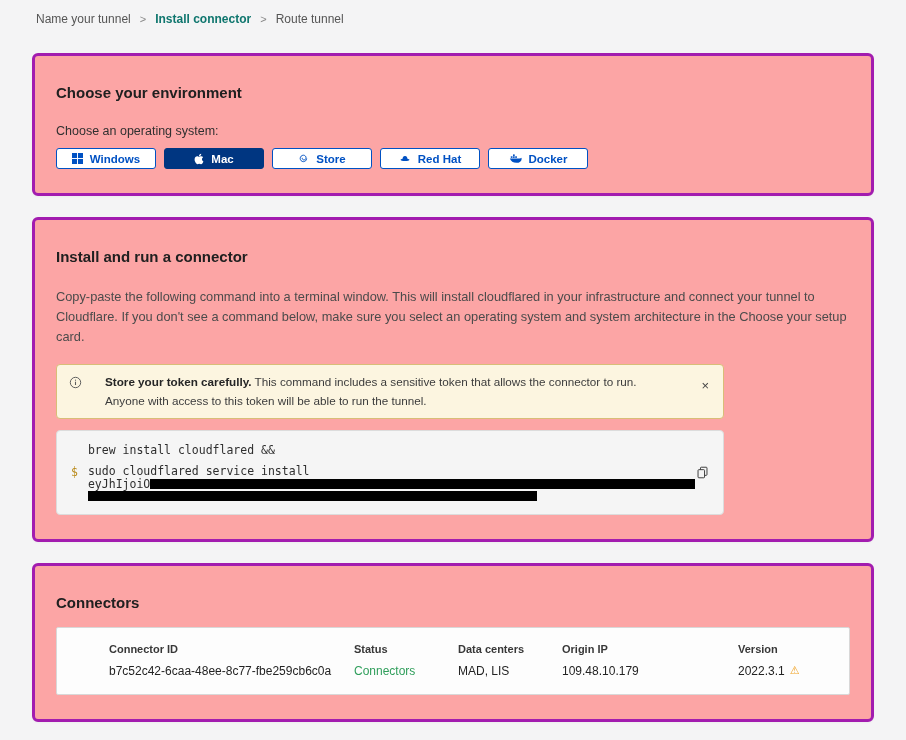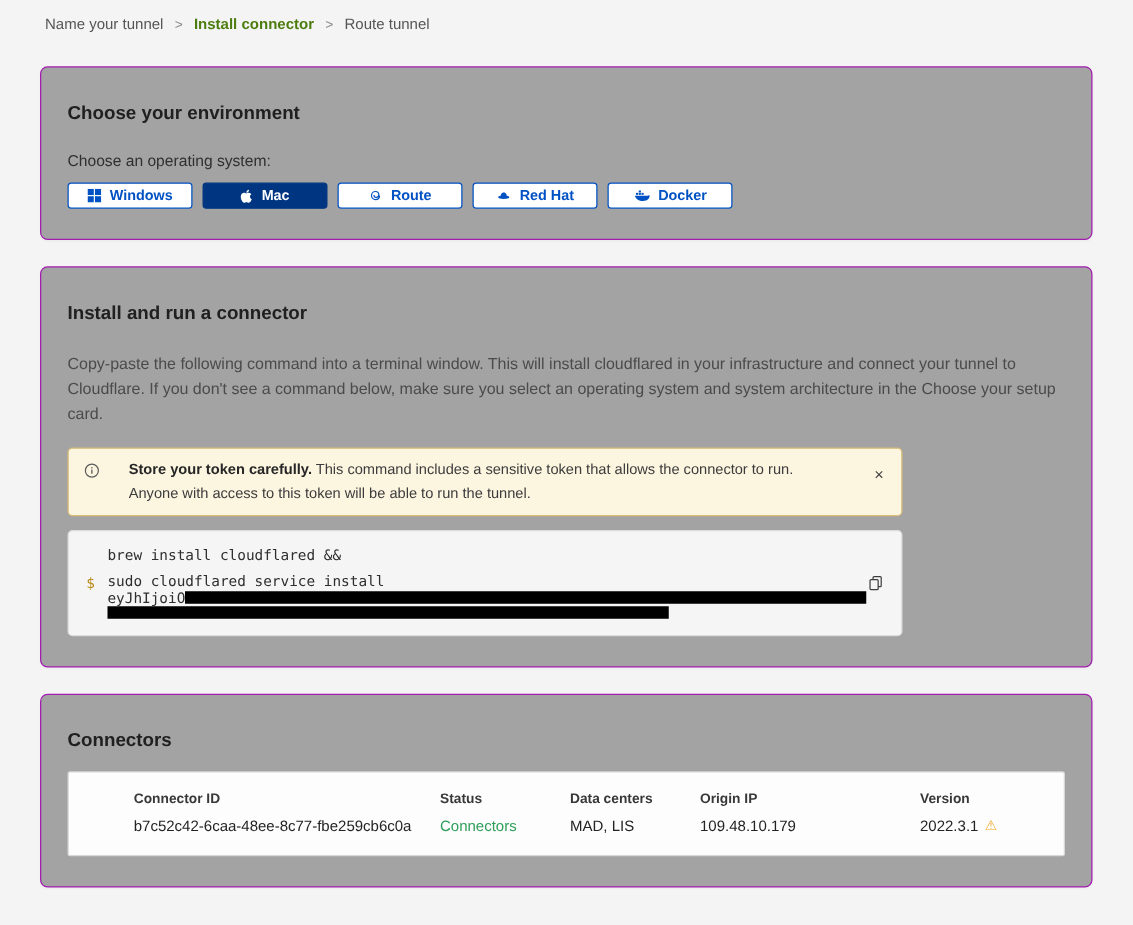--- a/index.html
+++ b/index.html
@@ -8,25 +8,25 @@
     background:#f4f4f5;
     font-family:"Liberation Sans", sans-serif;
     color:#313131;
     overflow:hidden;
   }
 
   
   .breadcrumb { padding:12px 0 0 36px; font-size:12px; color:#555;
     display:flex; gap:9px; align-items:baseline; }
   .crumb { cursor:pointer; }
-  .crumb.active { font-weight:700; color:#4d7c0f; }
+  .crumb.active { font-weight:700; color:#0f766e; }
   .sep { color:#888; font-size:11px; }
 
   
-  .card { background:#a3a3a3; border:1px solid #a21caf; border-radius:6px;
+  .card { background:#fca5a5; border:3px solid #a21caf; border-radius:6px;
     margin:21px 32px 0; padding:28px 21px 24px;
     box-shadow:0 1px 2px rgba(0,0,0,.03); }
   .card.first { margin-top:27px; }
   .card-title { font-size:15px; font-weight:700; color:#202020; }
 
   
   .os-label { margin-top:23px; font-size:12.5px; color:#303030; }
   .os-buttons { margin-top:10px; display:flex; gap:8px; }
   .os-btn { min-width:100px; height:21px; display:inline-flex; align-items:center;
     justify-content:center; gap:7px; border:1px solid #0051c3; border-radius:3px;
@@ -110,21 +110,21 @@
       </span>
       <span>Mac</span>
     </button>
 
     <button class="os-btn">
       <span class="os-icon">
         <svg width="11" height="11" viewBox="0 0 16 16" fill="none" stroke="currentColor" stroke-width="1.4" stroke-linecap="round">
             <path d="M12.6 8.6c-.3 2.3-2.3 4-4.7 4-2.6 0-4.7-2.1-4.7-4.7 0-2.6 2.1-4.7 4.7-4.7 2.1 0 3.8 1.7 3.8 3.8 0 1.7-1.4 3.1-3.1 3.1-1.4 0-2.5-1.1-2.5-2.5"></path>
           </svg>
       </span>
-      <span>Route</span>
+      <span>Store</span>
     </button>
 
     <button class="os-btn">
       <span class="os-icon">
         <svg width="12" height="11" viewBox="0 0 16 16" fill="currentColor">
             <path d="M4.5 8.2c0-.5.4-3.7 3.5-3.7s3.5 3.2 3.5 3.7c1.8.3 3 .9 3 1.6 0 1.1-2.9 2-6.5 2s-6.5-.9-6.5-2c0-.7 1.2-1.3 3-1.6z"></path>
           </svg>
       </span>
       <span>Red Hat</span>
     </button>

